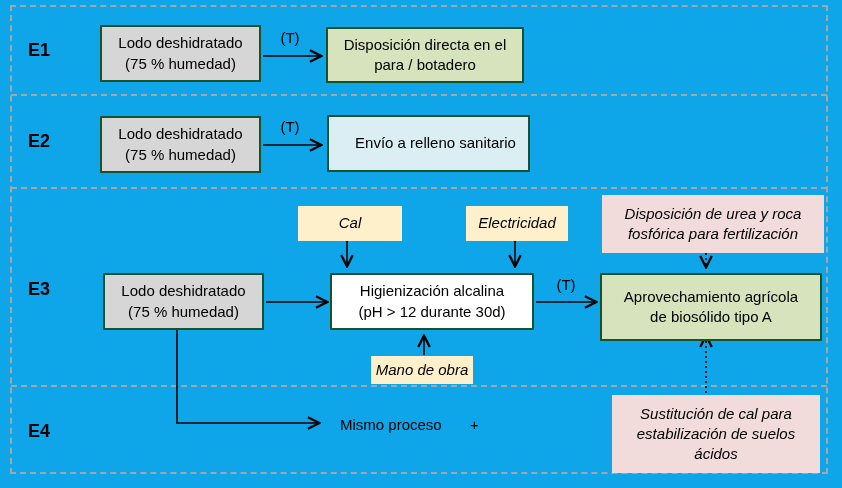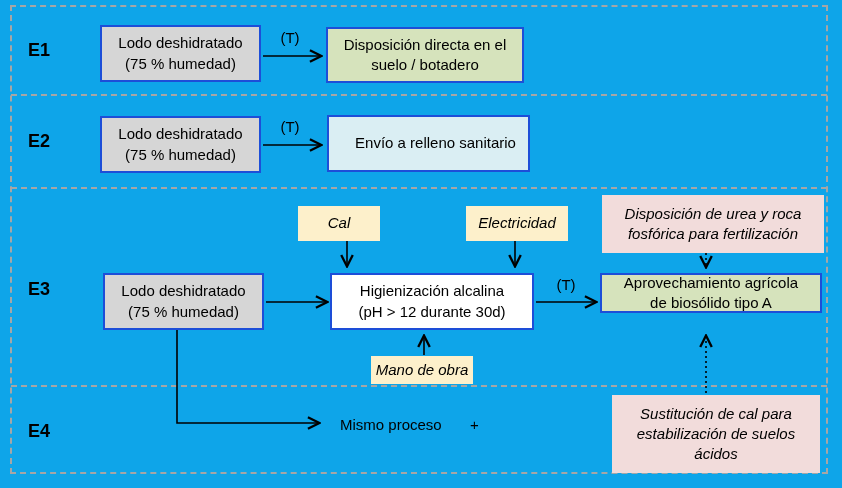--- a/index.html
+++ b/index.html
@@ -16,21 +16,21 @@
     border-top:2px dashed #a6a6a6;
   }
   .scenario-label{
     position:absolute;left:28px;width:40px;font-size:18px;font-weight:bold;
     line-height:20px;
   }
   .box{
     position:absolute;box-sizing:border-box;display:flex;align-items:center;justify-content:center;
     text-align:center;font-size:15px;line-height:1.35;white-space:pre-line;
   }
-  .bordered{border:2px solid #1d4ed8;}
+  .bordered{border:2px solid #14532d;}
   .flowtag{font-style:italic;}
   .tlabel{
     position:absolute;font-size:15px;text-align:center;line-height:18px;
   }
   .note{
     position:absolute;font-size:15px;text-align:left;line-height:22px;
   }
   svg.connectors{position:absolute;left:0;top:0;pointer-events:none;}
 </style>
 </head>
@@ -59,39 +59,39 @@
     <path d="M177,330 V423 H318" stroke="#000" stroke-width="1.6" fill="none" marker-end="url(#ah)"></path>
     <path d="M706,253 V266" stroke="#000" stroke-width="1.6" fill="none" stroke-dasharray="2 3" marker-end="url(#ah)"></path>
     <path d="M706,393 V337" stroke="#000" stroke-width="1.6" fill="none" stroke-dasharray="2 3" marker-end="url(#ah)"></path>
   </svg>
 
   <div class="scenario-label" style="top:40px">E1</div>
   <div class="box bordered" style="left: 100px; top: 25px; width: 161px; height: 57px; background-color: rgb(214, 214, 214);">Lodo deshidratado
 (75 % humedad)</div>
   <div class="tlabel" style="left:270px;top:29px;width:40px">(T)</div>
   <div class="box bordered" style="left: 326px; top: 27px; width: 198px; height: 56px; background-color: rgb(214, 227, 188);">Disposición directa en el
-suelo / botadero</div>
+para / botadero</div>
 
   <div class="scenario-label" style="top:131px">E2</div>
   <div class="box bordered" style="left: 100px; top: 116px; width: 161px; height: 57px; background-color: rgb(214, 214, 214);">Lodo deshidratado
 (75 % humedad)</div>
   <div class="tlabel" style="left:270px;top:118px;width:40px">(T)</div>
   <div class="box bordered" style="left: 327px; top: 115px; width: 203px; height: 57px; background-color: rgb(218, 238, 243); padding-left: 14px;">Envío a relleno sanitario</div>
 
   <div class="scenario-label" style="top:279px">E3</div>
-  <div class="box flowtag" style="left: 298px; top: 206px; width: 82px; height: 35px; background-color: rgb(253, 240, 203);">Cal</div>
+  <div class="box flowtag" style="left: 298px; top: 206px; width: 104px; height: 35px; background-color: rgb(253, 240, 203);">Cal</div>
   <div class="box flowtag" style="left: 466px; top: 206px; width: 102px; height: 35px; background-color: rgb(253, 240, 203);">Electricidad</div>
   <div class="box flowtag" style="left: 602px; top: 195px; width: 222px; height: 58px; background-color: rgb(242, 220, 219);">Disposición de urea y roca
 fosfórica para fertilización</div>
   <div class="box bordered" style="left: 103px; top: 273px; width: 161px; height: 57px; background-color: rgb(214, 214, 214);">Lodo deshidratado
 (75 % humedad)</div>
   <div class="box bordered" style="left: 330px; top: 273px; width: 204px; height: 57px; background-color: rgb(255, 255, 255);">Higienización alcalina
 (pH &gt; 12 durante 30d)</div>
   <div class="tlabel" style="left:546px;top:276px;width:40px">(T)</div>
-  <div class="box bordered" style="left: 600px; top: 273px; width: 222px; height: 40px; background-color: rgb(214, 227, 188);">Aprovechamiento agrícola
+  <div class="box bordered" style="left: 600px; top: 273px; width: 222px; height: 68px; background-color: rgb(214, 227, 188);">Aprovechamiento agrícola
 de biosólido tipo A</div>
   <div class="box flowtag" style="left: 371px; top: 356px; width: 102px; height: 28px; background-color: rgb(253, 240, 203);">Mano de obra</div>
 
   <div class="scenario-label" style="top:421px">E4</div>
   <div class="note" style="left:340px;top:414px;width:120px">Mismo proceso</div>
   <div class="note" style="left:470px;top:414px;width:24px">+</div>
   <div class="box flowtag" style="left: 612px; top: 395px; width: 208px; height: 78px; background-color: rgb(242, 220, 219);">Sustitución de cal para
 estabilización de suelos
 ácidos</div>
 

